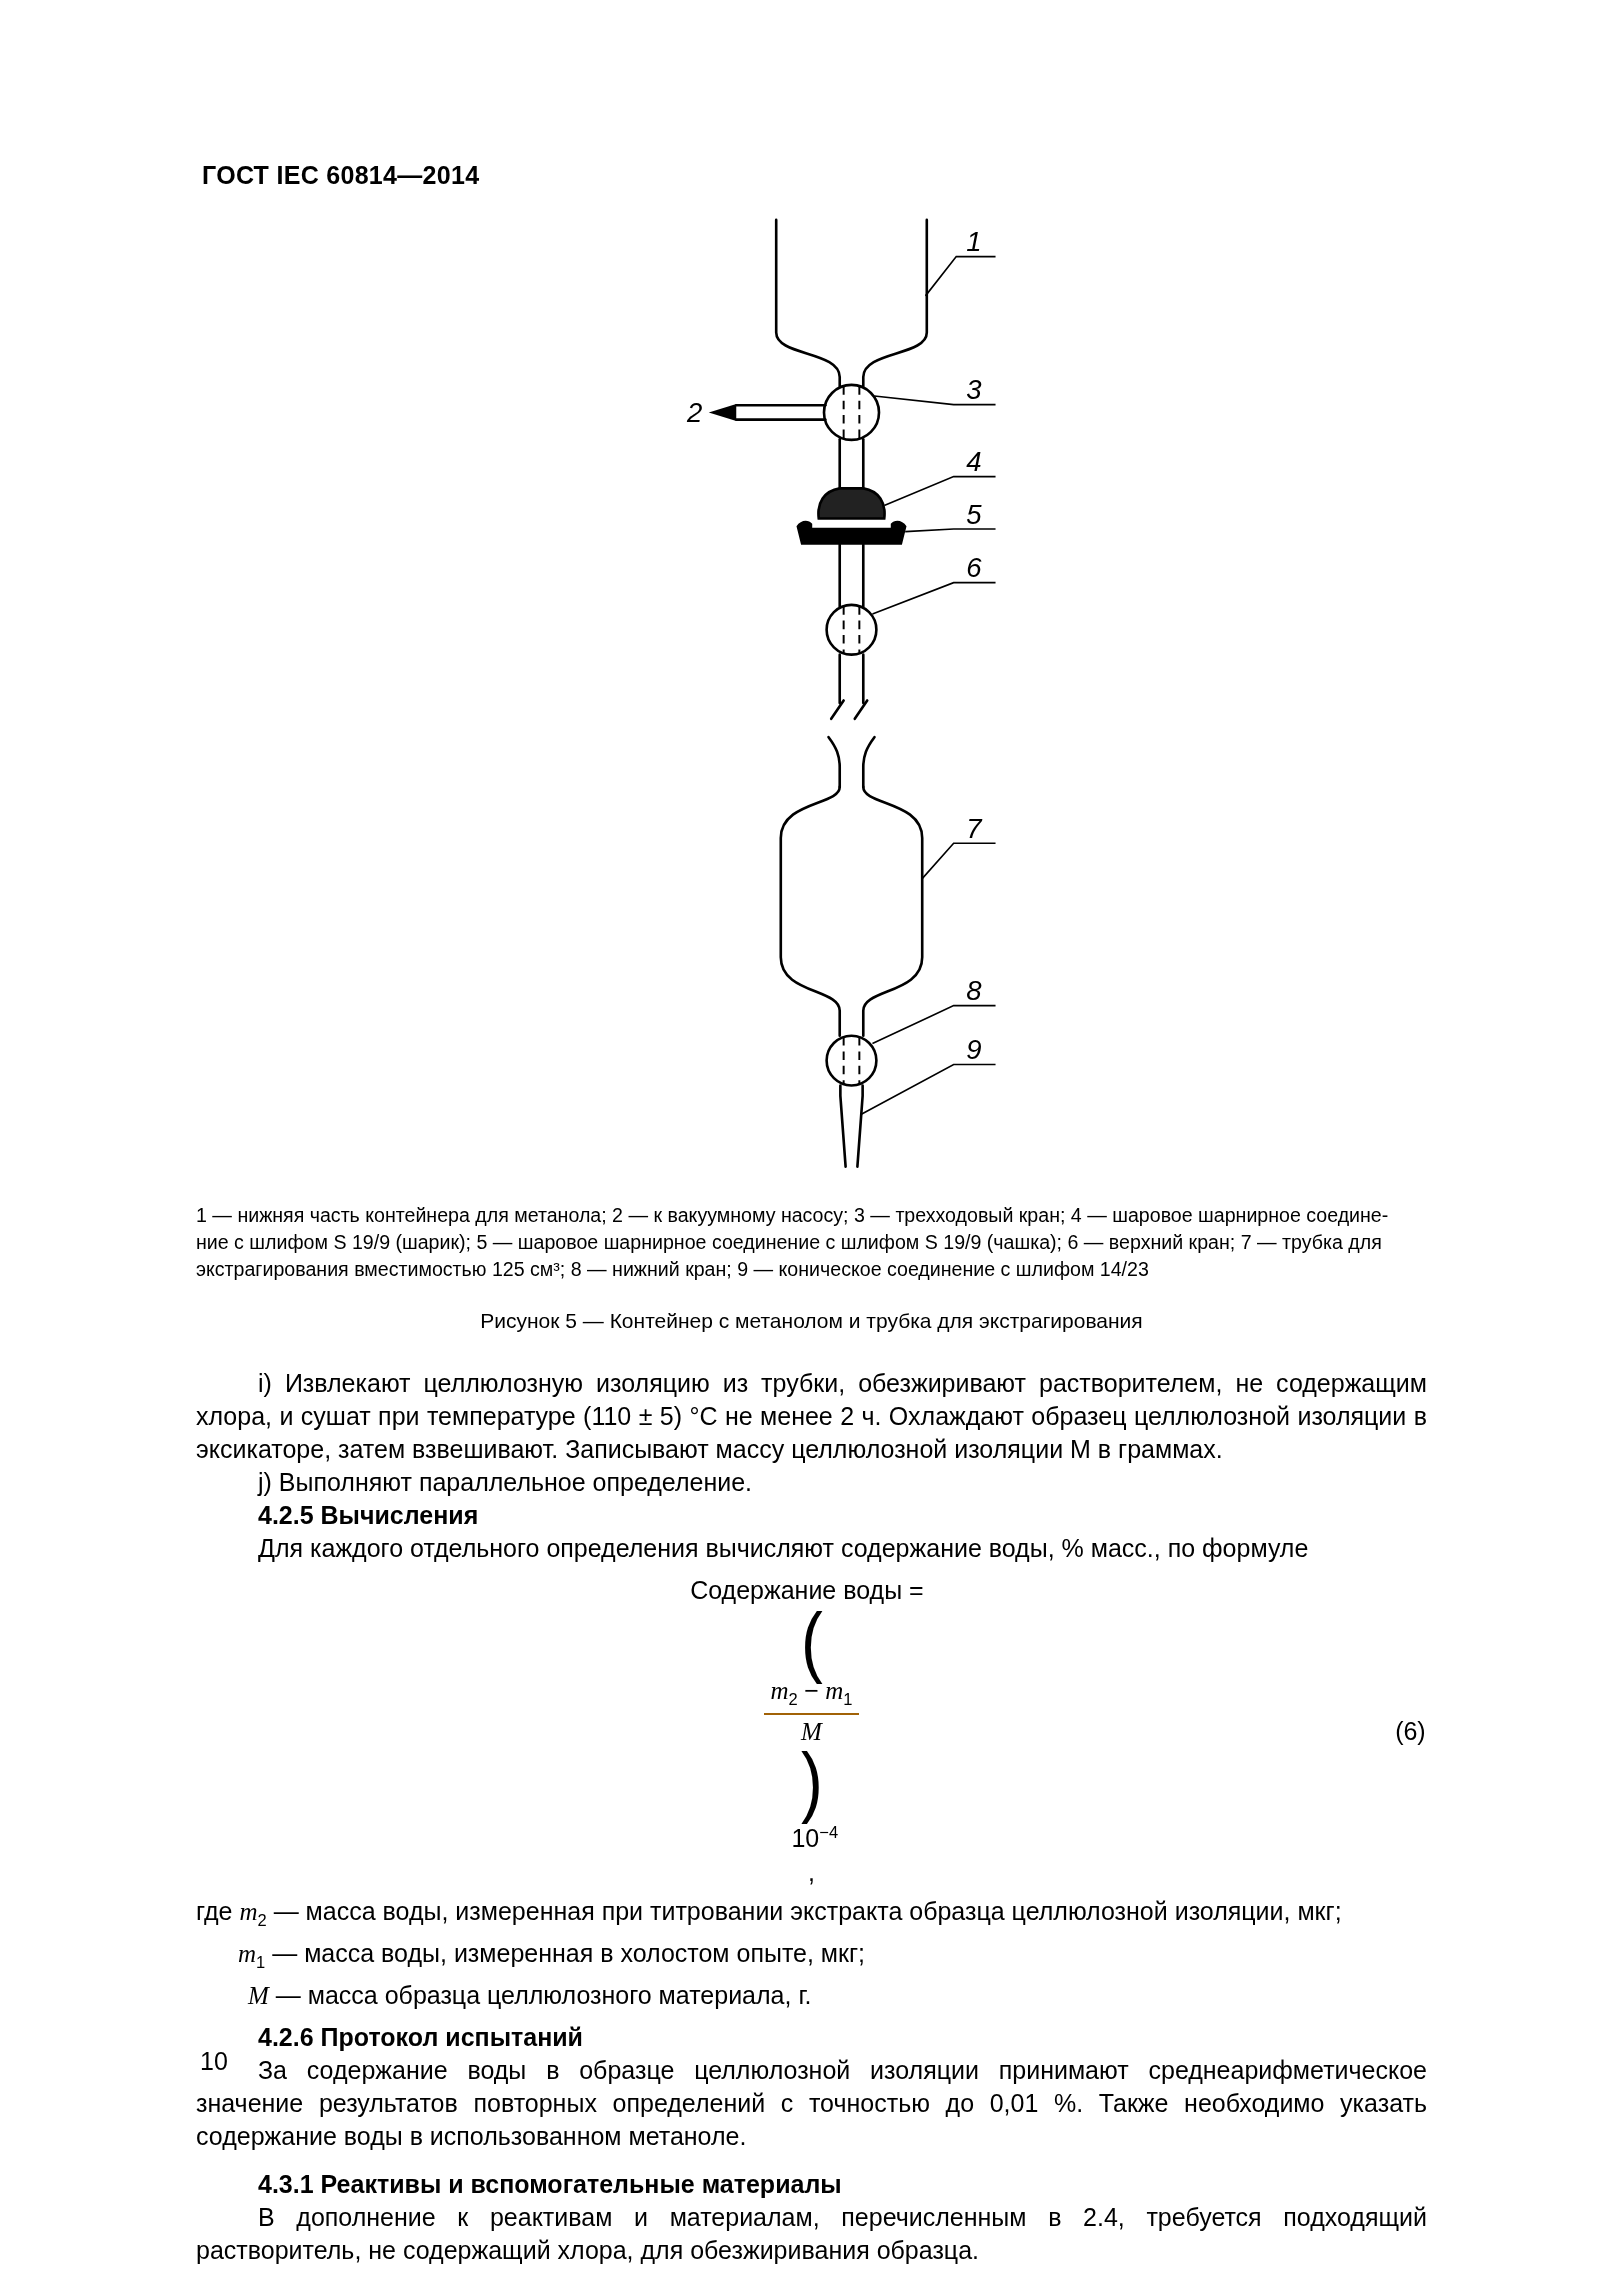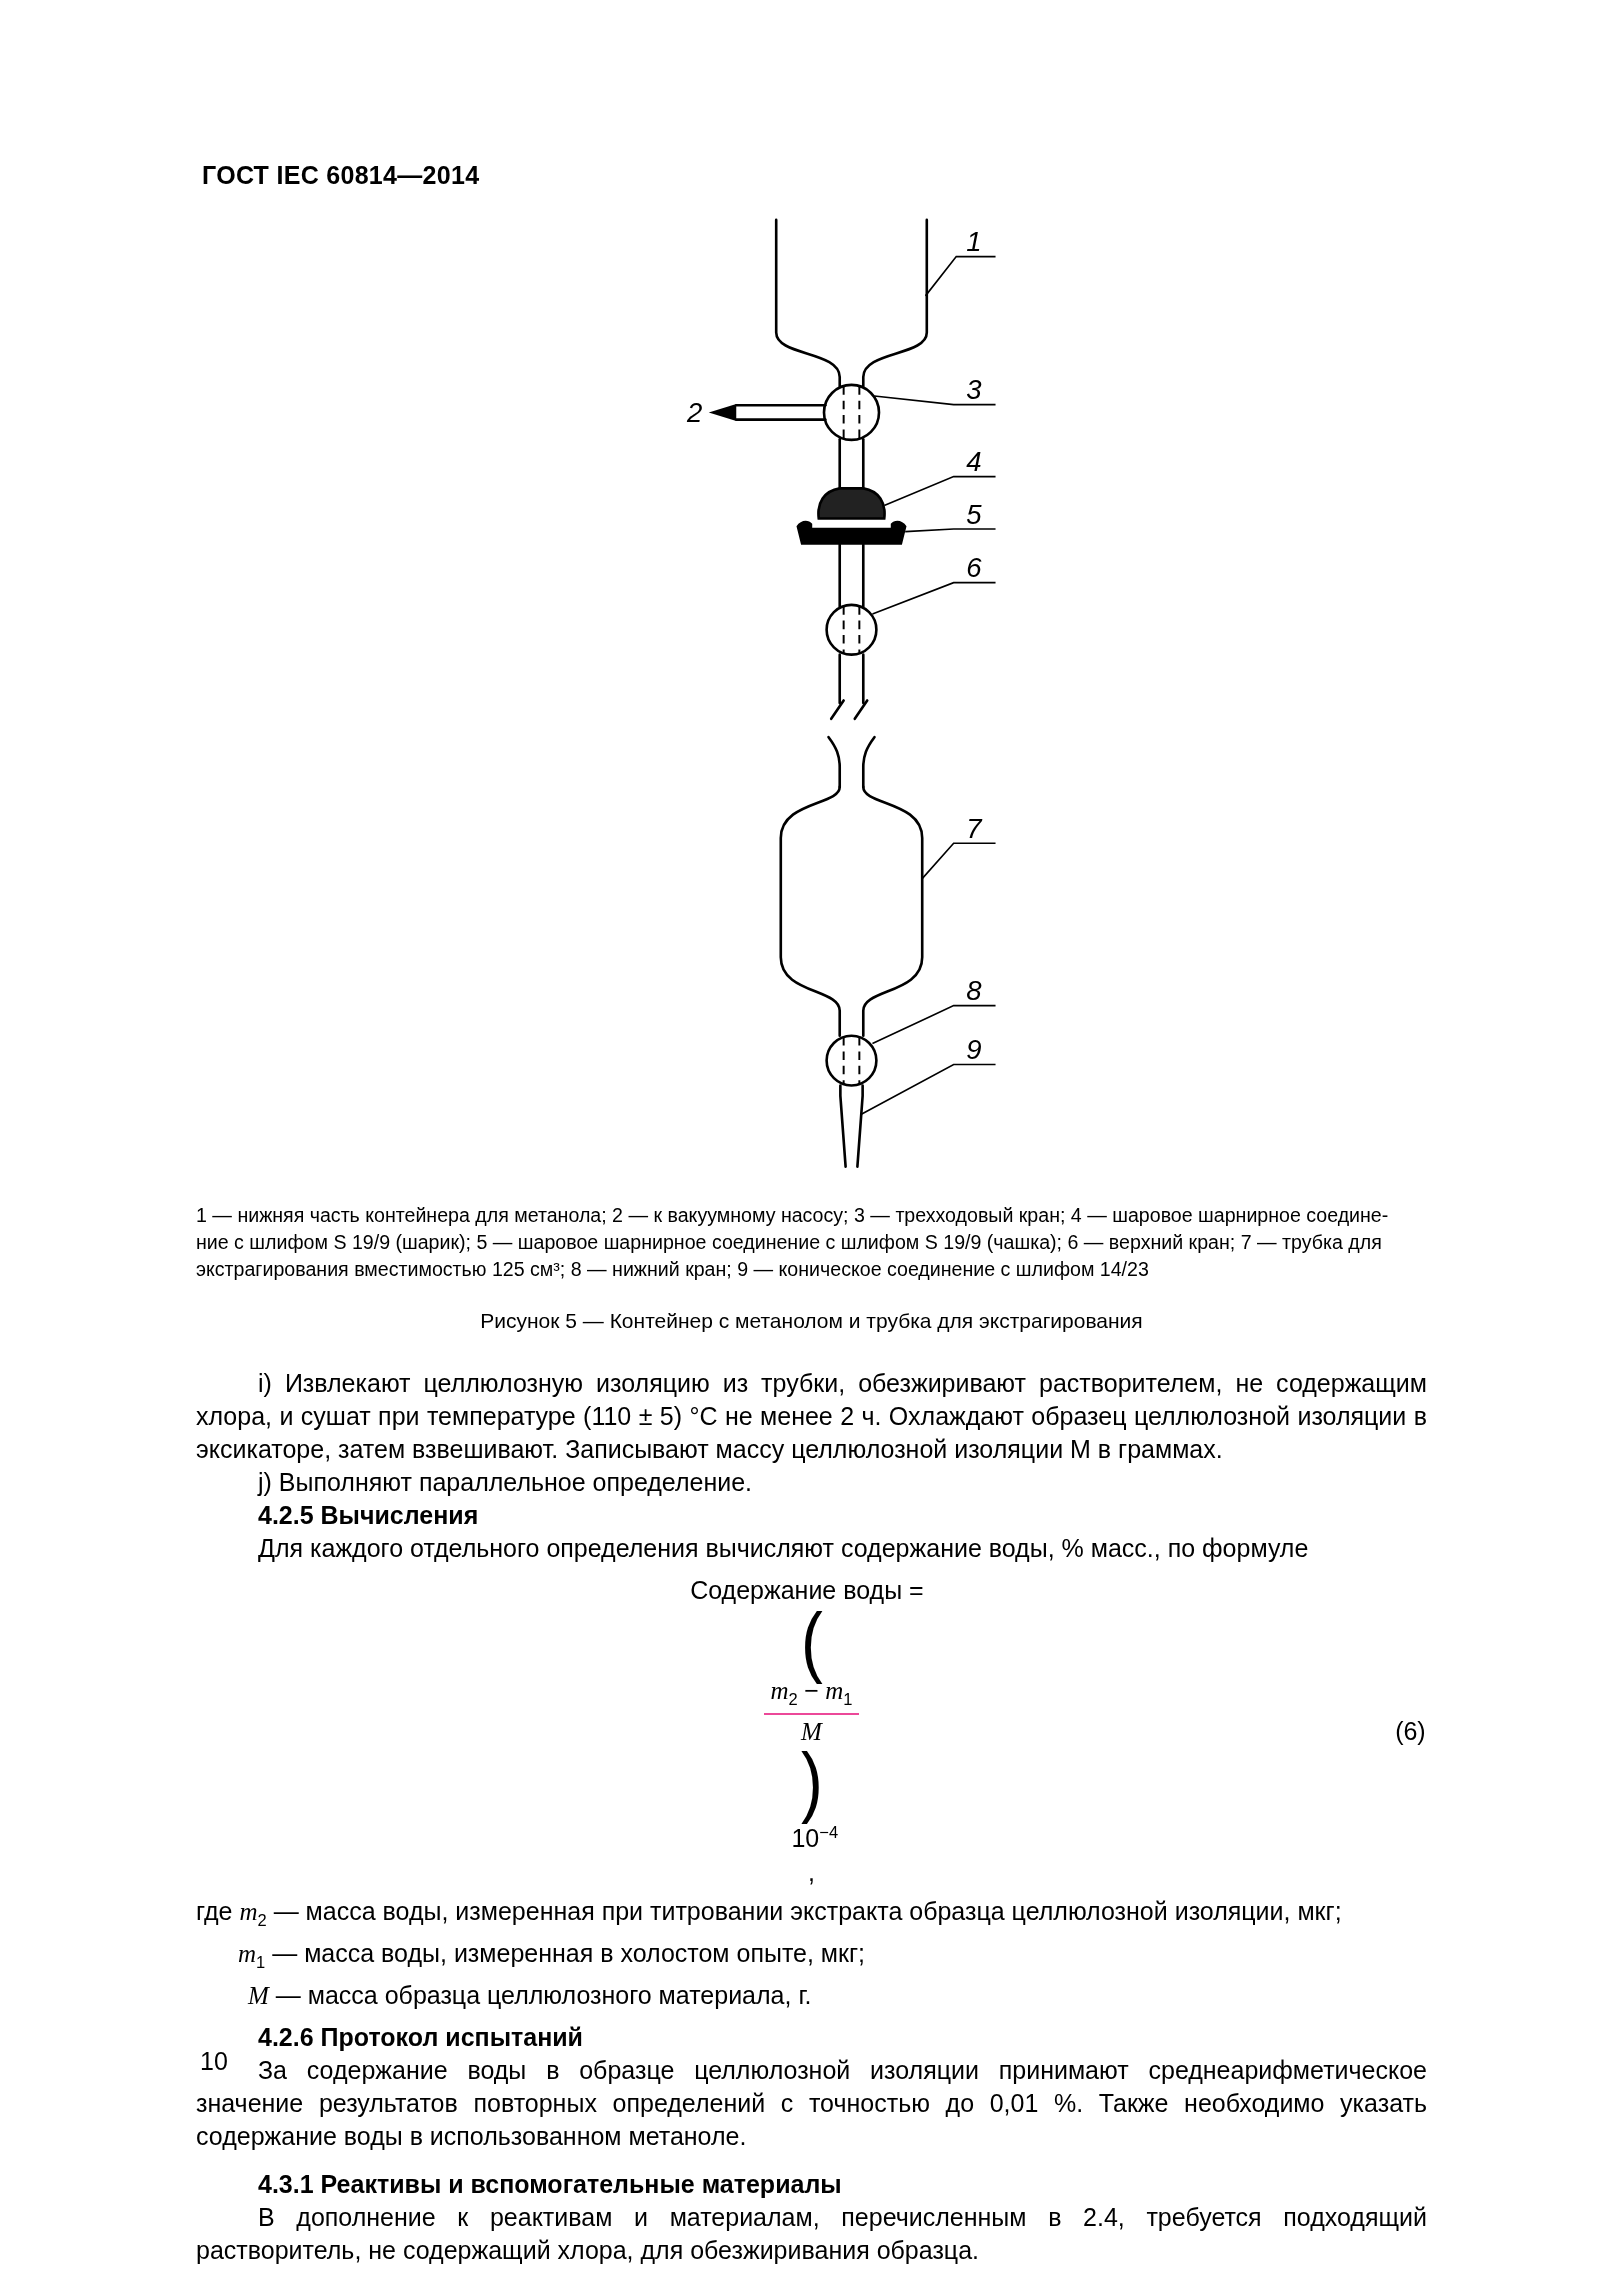--- a/index.html
+++ b/index.html
@@ -34,21 +34,21 @@
   .mt-lg { margin-top:30px; }
   .mt-md { margin-top:14.4px; }
 
   .formula-row {
     display:flex; align-items:center; justify-content:center;
     position:relative; margin:9.2px 0 6.5px 0; text-indent:0; text-align:left;flex-direction:column;
   }
   .formula-row .f-lhs { margin-right:9.2px; }
   .paren { font-size:77px; font-weight:200; line-height:0.9; transform:scaleX(.85); }
   .frac { display:inline-flex; flex-direction:column; align-items:center; margin:0 2.6px; line-height:1.15; }
-  .frac .num { border-bottom:2px solid #ec4899; padding:0 6.5px 3.3px 6.5px; white-space:nowrap; }
+  .frac .num { border-bottom:2px solid #a16207; padding:0 6.5px 3.3px 6.5px; white-space:nowrap; }
   .frac .den { padding-top:2.6px; }
   .math-var { font-family:"Liberation Serif", serif; font-style:italic; }
   .frac .op { margin:0 6.5px; }
   sub { font-size:66%; }
   sup { font-size:66%; }
   .f-pow { margin-left:6.5px; white-space:nowrap; }
   .eq-num { position:absolute; right:1.3px; top:50%; transform:translateY(-50%); }
 
   .def-line { text-align:left; }
   .def-indent-1 { padding-left:42px; }

